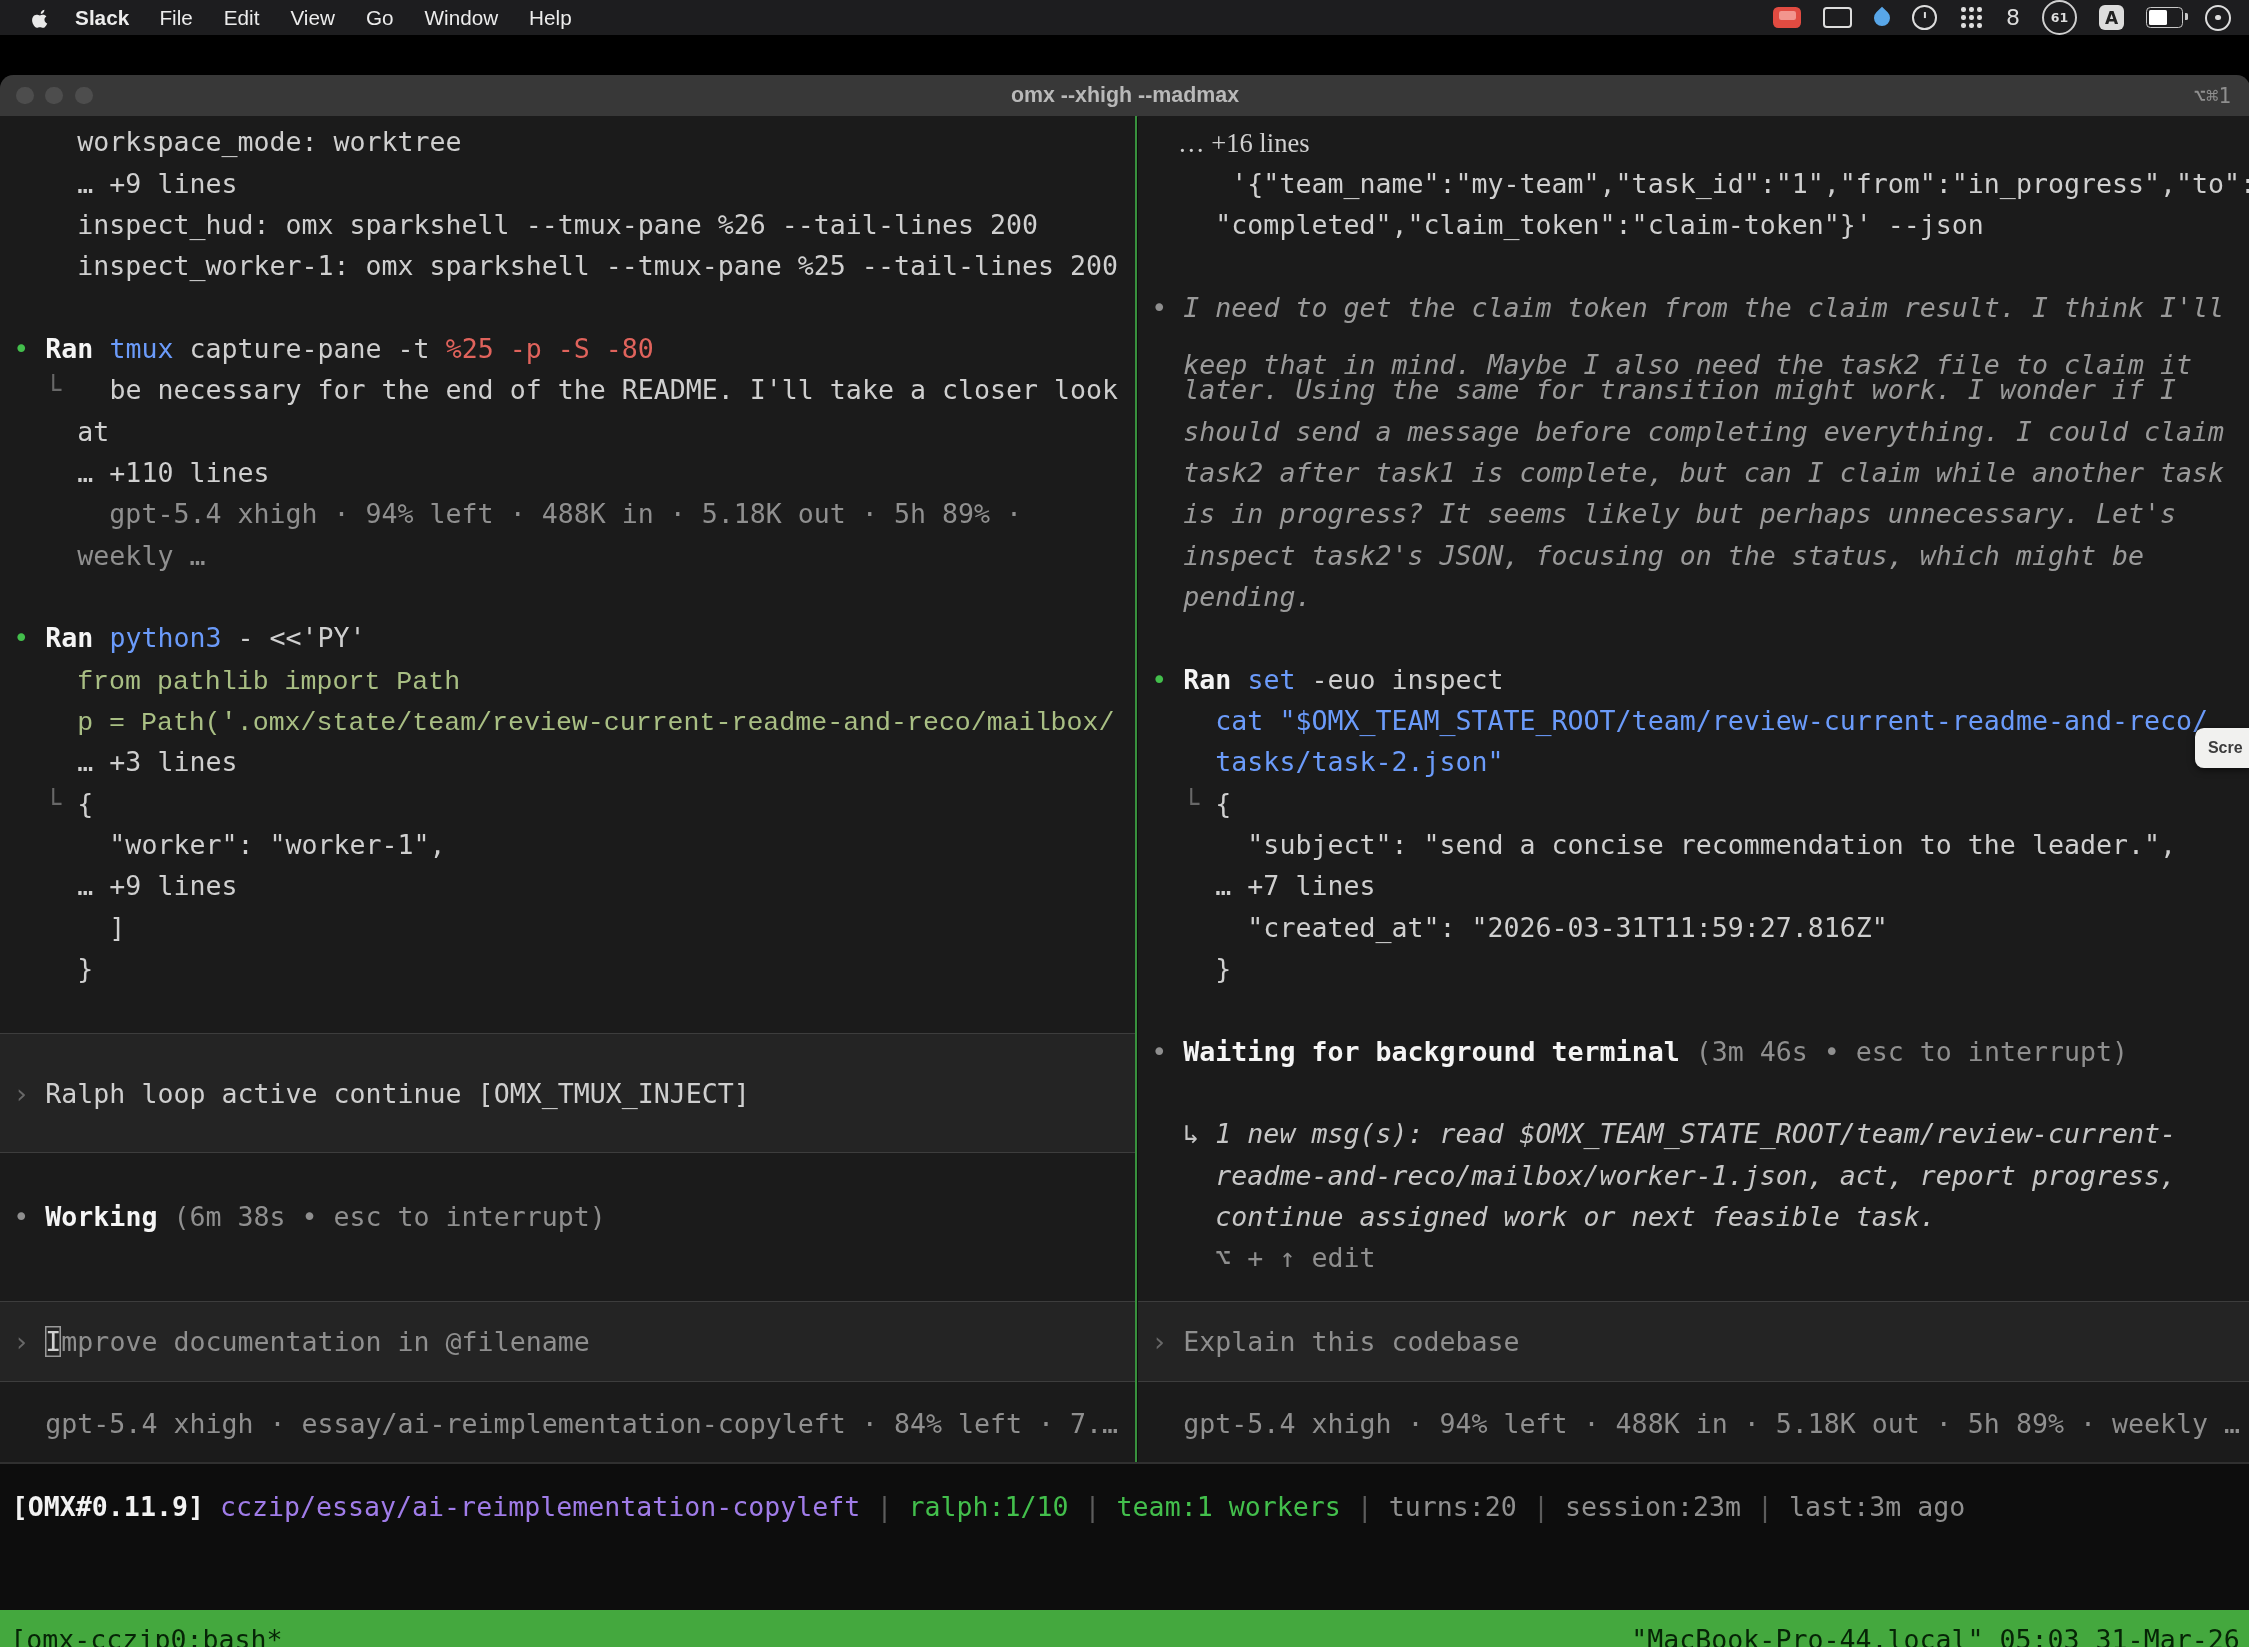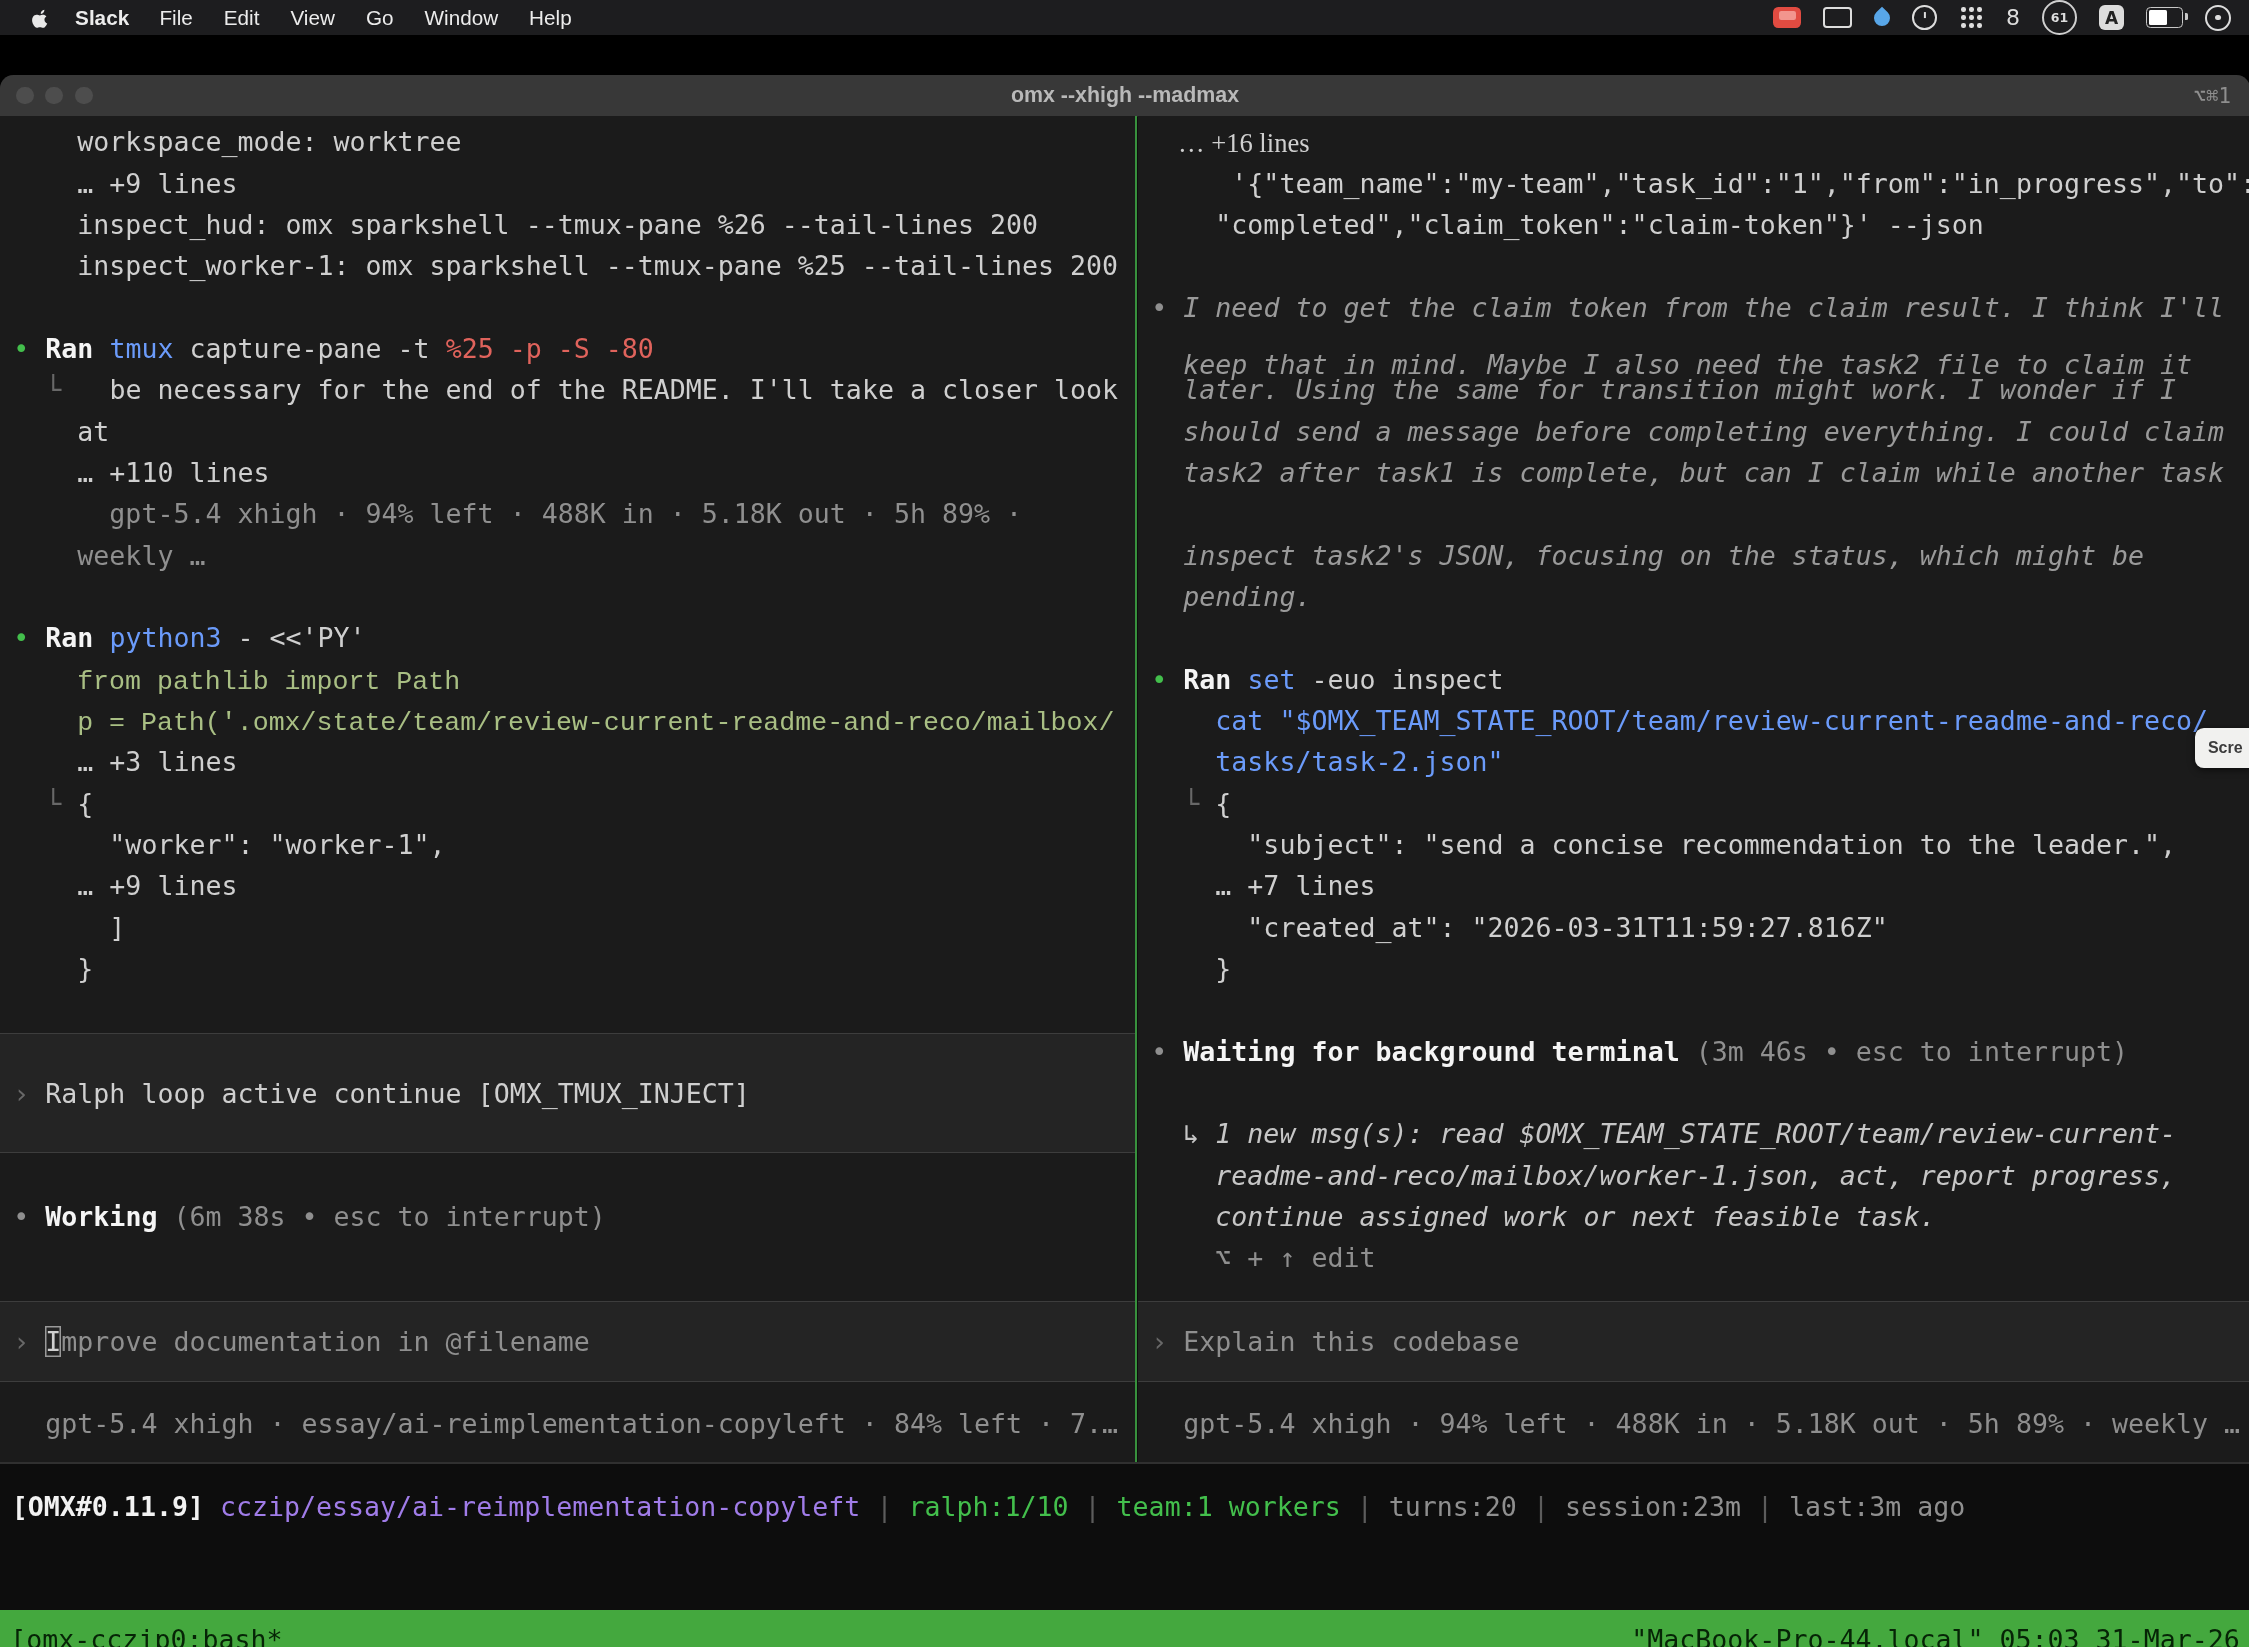--- a/index.html
+++ b/index.html
@@ -144,20 +144,21 @@
   <div class="pane-divider"></div>
   <div class="pane pane-right">
       <div class="trow" style="top: 7px; font-family: Liberation Serif, serif;"><span class="c-def">    … +16 lines</span></div>
       <div class="trow" style="top: 47px;"><span class="c-def">     '{"team_name":"my-team","task_id":"1","from":"in_progress","to":</span></div>
       <div class="trow" style="top: 88px;"><span class="c-def">    "completed","claim_token":"claim-token"}' --json</span></div>
       <div class="trow" style="top: 171px;"><span class="c-gray">• </span><span class="c-ital">I need to get the claim token from the claim result. I think I'll</span></div>
       <div class="trow" style="top: 228px;"><span class="c-ital">  keep that in mind. Maybe I also need the task2 file to claim it</span></div>
       <div class="trow" style="top: 253px;"><span class="c-ital">  later. Using the same for transition might work. I wonder if I</span></div>
       <div class="trow" style="top: 295px;"><span class="c-ital">  should send a message before completing everything. I could claim</span></div>
       <div class="trow" style="top: 336px;"><span class="c-ital">  task2 after task1 is complete, but can I claim while another task</span></div>
+      <div class="trow" style="top: 377px;"><span class="c-ital">  is in progress? It seems likely but perhaps unnecessary. Let's</span></div>
       <div class="trow" style="top: 419px;"><span class="c-ital">  inspect task2's JSON, focusing on the status, which might be</span></div>
       <div class="trow" style="top: 460px;"><span class="c-ital">  pending.</span></div>
       <div class="trow" style="top: 543px;"><span class="c-green">• </span><span class="c-bold">Ran </span><span class="c-blue">set </span><span class="c-def">-euo inspect</span></div>
       <div class="trow" style="top: 584px;"><span class="c-blue">    cat "$OMX_TEAM_STATE_ROOT/team/review-current-readme-and-reco/</span></div>
       <div class="trow" style="top: 625px;"><span class="c-blue">    tasks/task-2.json"</span></div>
       <div class="trow" style="top: 667px;"><span class="c-dgray">  └ </span><span class="c-def">{</span></div>
       <div class="trow" style="top: 708px;"><span class="c-def">      "subject": "send a concise recommendation to the leader.",</span></div>
       <div class="trow" style="top: 749px;"><span class="c-def">    … +7 lines</span></div>
       <div class="trow" style="top: 791px;"><span class="c-def">      "created_at": "2026-03-31T11:59:27.816Z"</span></div>
       <div class="trow" style="top: 832px;"><span class="c-def">    }</span></div>

